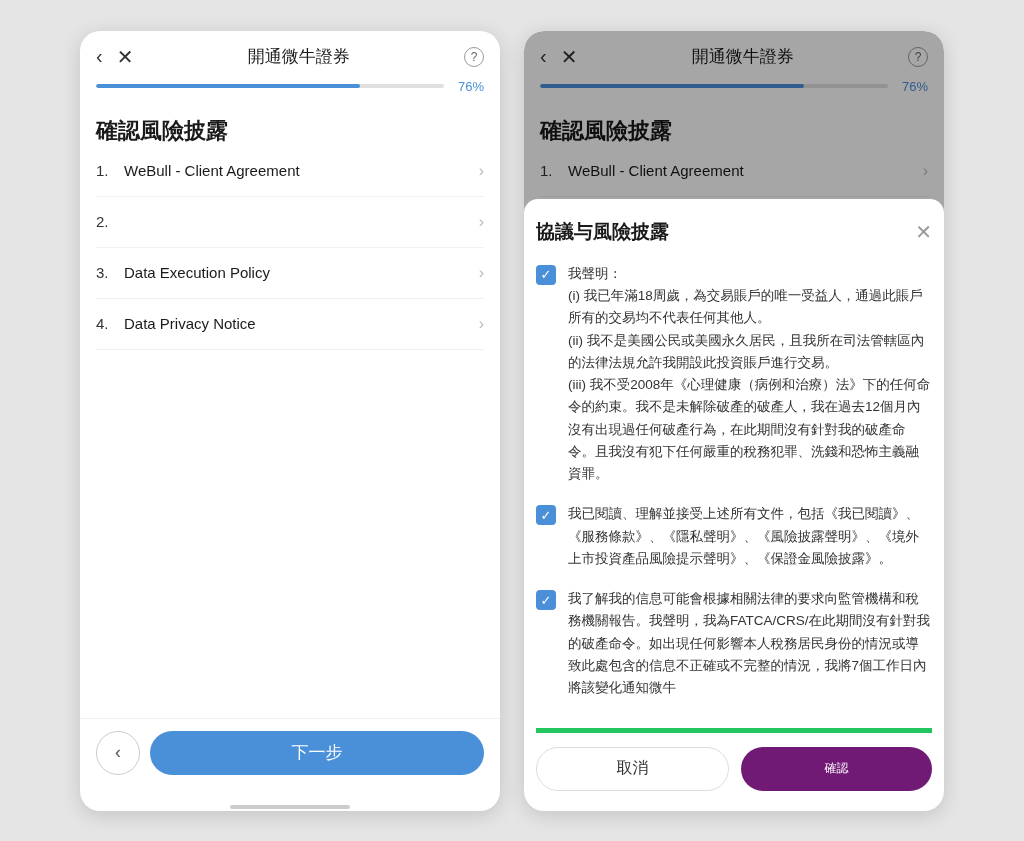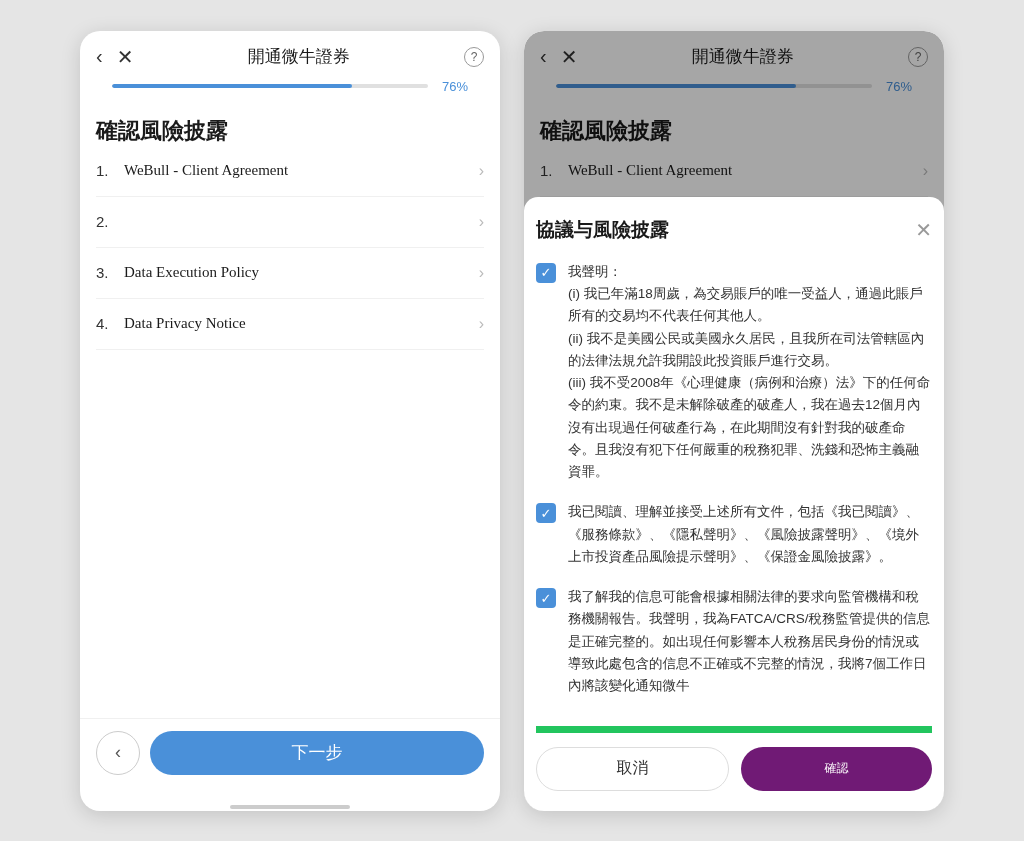--- a/index.html
+++ b/index.html
@@ -55,21 +55,21 @@
       text-align: center;
       flex: 1;
     }
     .header-nav-icon {
       font-size: 20px;
       color: #333;
       cursor: pointer;
     }
     
     .progress-bar-container {
-      padding: 0 32px 6px;
+      padding: 0 16px 6px;
       display: flex;
       align-items: center;
       gap: 8px;
     }
     .progress-track {
       flex: 1;
       height: 4px;
       background: #e0e0e0;
       border-radius: 2px;
       overflow: hidden;
@@ -111,21 +111,20 @@
       gap: 10px;
     }
     .list-item-number {
       font-size: 15px;
       color: #333;
       min-width: 18px;
     }
     .list-item-text {
       font-size: 15px;
       color: #1a1a1a;
-      font-family: Liberation Serif, serif;
     }
     .chevron {
       color: #bbb;
       font-size: 16px;
     }
     
     .bottom-bar {
       padding: 12px 16px 24px;
       display: flex;
       gap: 10px;
@@ -239,21 +238,21 @@
     }
     .modal-text {
       font-size: 13.5px;
       color: #333;
       line-height: 1.65;
     }
     .modal-footer {
       display: flex;
       gap: 12px;
       padding: 14px 0 20px;
-      border-top: 7px solid #22c55e;
+      border-top: 5px solid #22c55e;
     }
     .btn-cancel {
       flex: 1;
       height: 44px;
       background: #fff;
       border: 1px solid #ddd;
       border-radius: 22px;
       color: #333;
       font-size: 16px;
       cursor: pointer;
@@ -415,21 +414,21 @@
             <div class="modal-text">
               我已閱讀、理解並接受上述所有文件，包括《我已閱讀》、《服務條款》、《隱私聲明》、《風險披露聲明》、《境外上市投資產品風險提示聲明》、《保證金風險披露》。
             </div>
           </div>
 
           <div class="modal-section">
             <div class="checkbox">
               <span class="checkbox-check">✓</span>
             </div>
             <div class="modal-text">
-              我了解我的信息可能會根據相關法律的要求向監管機構和稅務機關報告。我聲明，我為FATCA/CRS/稅務監管提供的信息是正確完整的。如出現任何影響本人稅務居民身份的情況或導致此處包含的信息不正確或不完整的情況，我將7個工作日內將該變化通知微牛
+              我了解我的信息可能會根據相關法律的要求向監管機構和稅務機關報告。我聲明，我為FATCA/CRS/在此期間沒有針對我的破產命令。如出現任何影響本人稅務居民身份的情況或導致此處包含的信息不正確或不完整的情況，我將7個工作日內將該變化通知微牛
             </div>
           </div>
         </div>
 
         <div class="modal-footer">
           <button class="btn-cancel">取消</button>
           <button class="btn-confirm">確認</button>
         </div>
       </div>
     </div>

